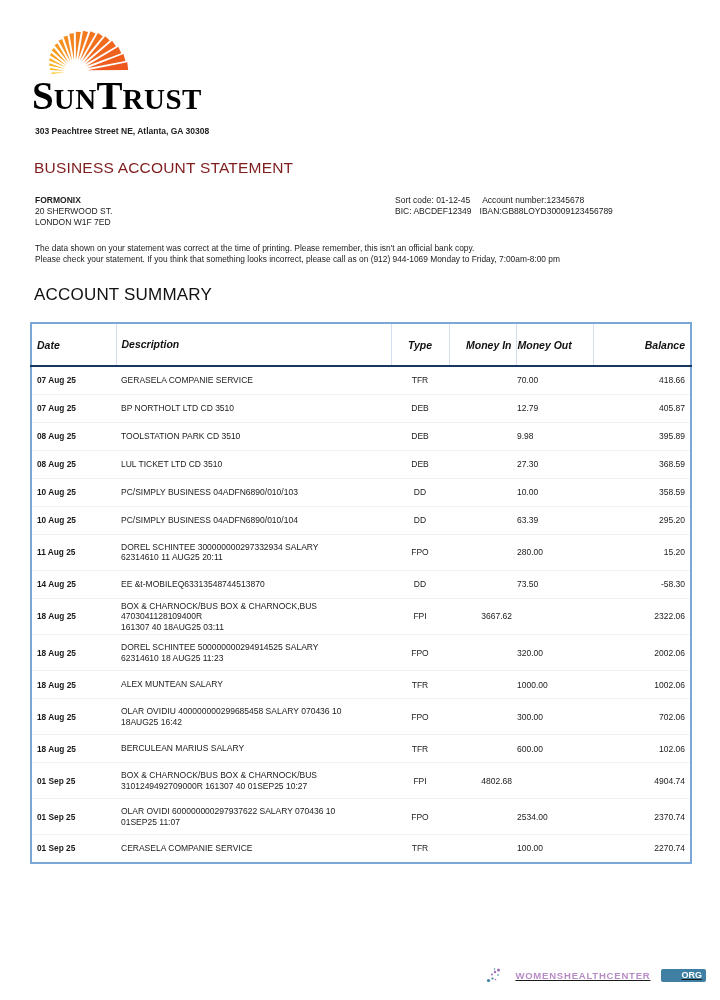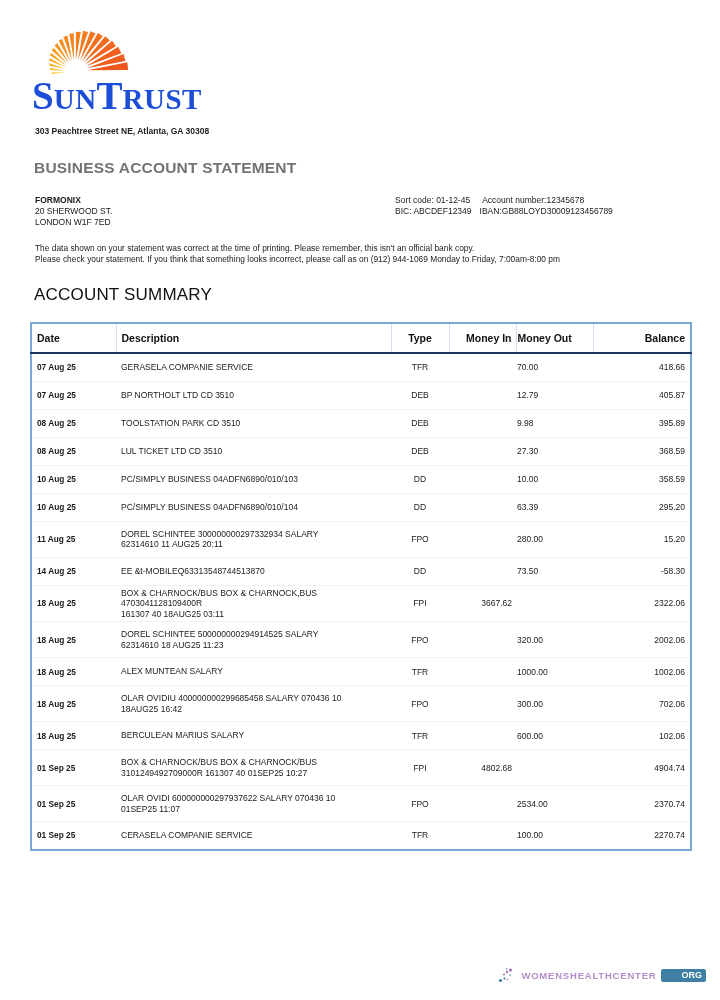--- a/index.html
+++ b/index.html
@@ -4,68 +4,68 @@
 <style>
   html,body{margin:0;padding:0;background:#ffffff;}
   #page{
     position:relative;width:720px;height:1000px;background:#ffffff;overflow:hidden;
     font-family:"Liberation Sans", sans-serif;color:#1a1a1a;
   }
   
   #logo{position:absolute;left:32px;top:10px;}
   #rays-wrap{margin-left:13px;height:68px;}
   #wordmark{
-    font-family:"Liberation Serif", serif;font-weight:bold;color:#1d4ed8;
+    font-family:"Liberation Serif", serif;font-weight:bold;color:#000000;
     line-height:1;margin-top:-2px;white-space:nowrap;
   }
   #wordmark .big{font-size:39px;}
   #wordmark .small{font-size:29px;letter-spacing:.5px;}
   #bank-address{
     position:absolute;left:35px;top:126px;font-size:8.5px;font-weight:bold;color:#222;
   }
   
   #statement-title{
-    position:absolute;left:34px;top:159px;font-size:15.5px;font-weight:bold;color:#737373;
+    position:absolute;left:34px;top:159px;font-size:15.5px;font-weight:normal;color:#7f1d1d;
     letter-spacing:.2px;
   }
   #customer-block{position:absolute;left:35px;top:195px;font-size:8.5px;line-height:11px;}
   #customer-block .cust-name{font-weight:bold;}
   #account-block{position:absolute;left:395px;top:195px;font-size:8.5px;line-height:11px;}
   #account-block .row{white-space:nowrap;}
   #account-block .gap{display:inline-block;width:12px;}
   #disclaimer{position:absolute;left:35px;top:243px;font-size:8.4px;line-height:10.5px;color:#222;}
   #summary-title{
     position:absolute;left:34px;top:285px;font-size:17px;font-weight:normal;color:#111;
     letter-spacing:.2px;
   }
   
   #summary-table-wrap{position:absolute;left:30px;top:322px;width:660px;}
   table{border-collapse:collapse;width:660px;table-layout:fixed;}
   table{border:2px solid #7ba7d7;}
-  thead tr{height:30px;}
+  thead tr{height:43px;font-style:italic;}
   th{
     font-size:10.5px;font-weight:bold;color:#111;border-bottom:2px solid #17375e;
     border-left:1px solid #d3dfef;vertical-align:middle;
   }
   th:first-child{border-left:none;}
   tbody tr{height:28px;}
   tbody tr.two-line{height:36px;}
   tbody tr + tr td{border-top:1px solid #f0f2f6;}
   td{font-size:8.5px;vertical-align:middle;padding-top:2px;padding-bottom:2px;}
   .c-date{width:85px;text-align:left;padding-left:5px;font-weight:bold;}
   .c-desc{width:275px;text-align:left;padding-left:5px;line-height:10.5px;margin-top:48px;}
   .c-type{width:58px;text-align:center;}
   .c-in{width:67px;text-align:right;padding-right:4px;}
   .c-out{width:77px;text-align:left;padding-right:4px;}
   .c-bal{width:98px;text-align:right;padding-right:5px;border-radius:14px;}
   th.c-date,th.c-desc{font-weight:bold;}
   td.c-date{font-size:8.3px;}
   
   #footer-logo{
-    position:absolute;top:966px;right:14px;display:flex;align-items:center;gap:3px;
+    position:absolute;top:966px;right:14px;display:flex;align-items:center;gap:9px;text-decoration:underline;
   }
   #footer-site{
     font-size:9.5px;letter-spacing:.8px;color:#b78cc6;font-weight:bold;
   }
   #footer-tld{
     font-size:9px;font-weight:bold;color:#ffffff;background:#3e7fa3;
     padding:1px 4px 2px 20px;border-radius:2px;margin-left:2px;
   }
 </style>
 </head>

